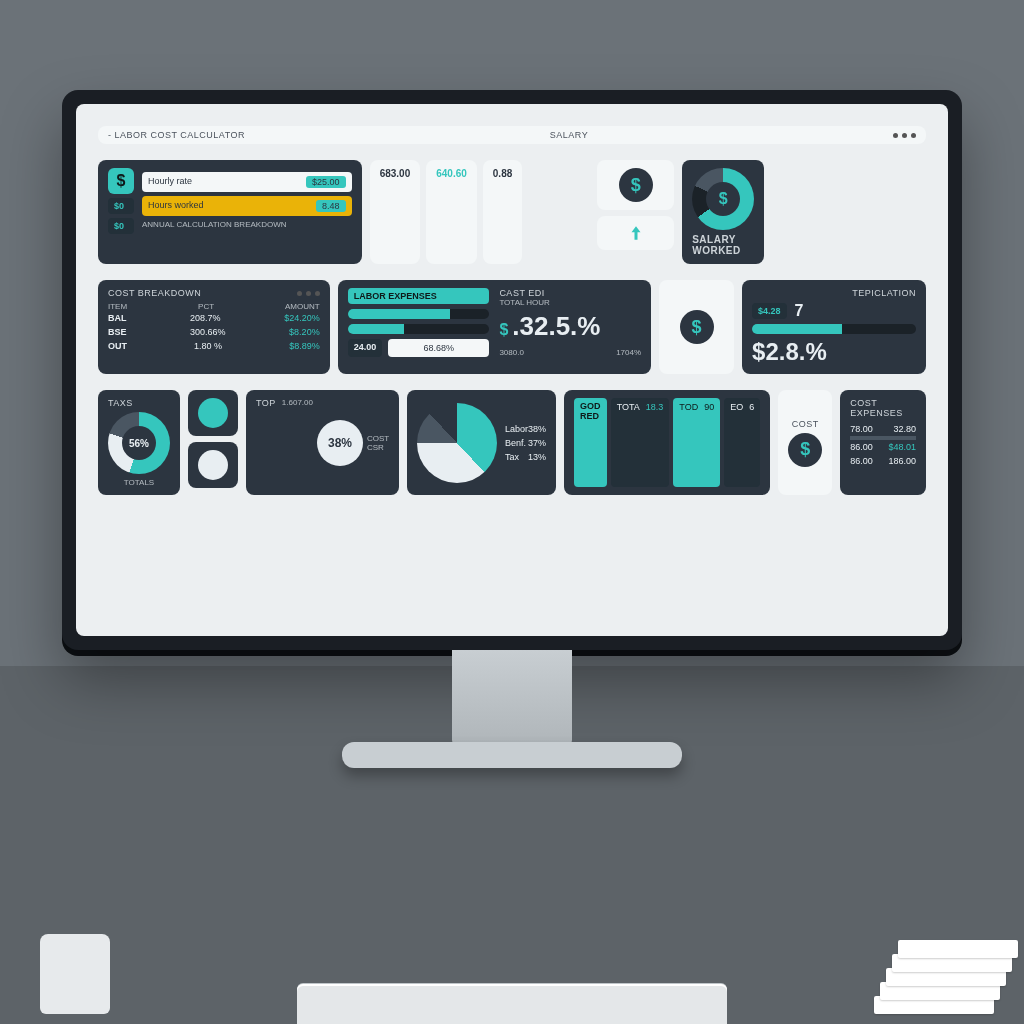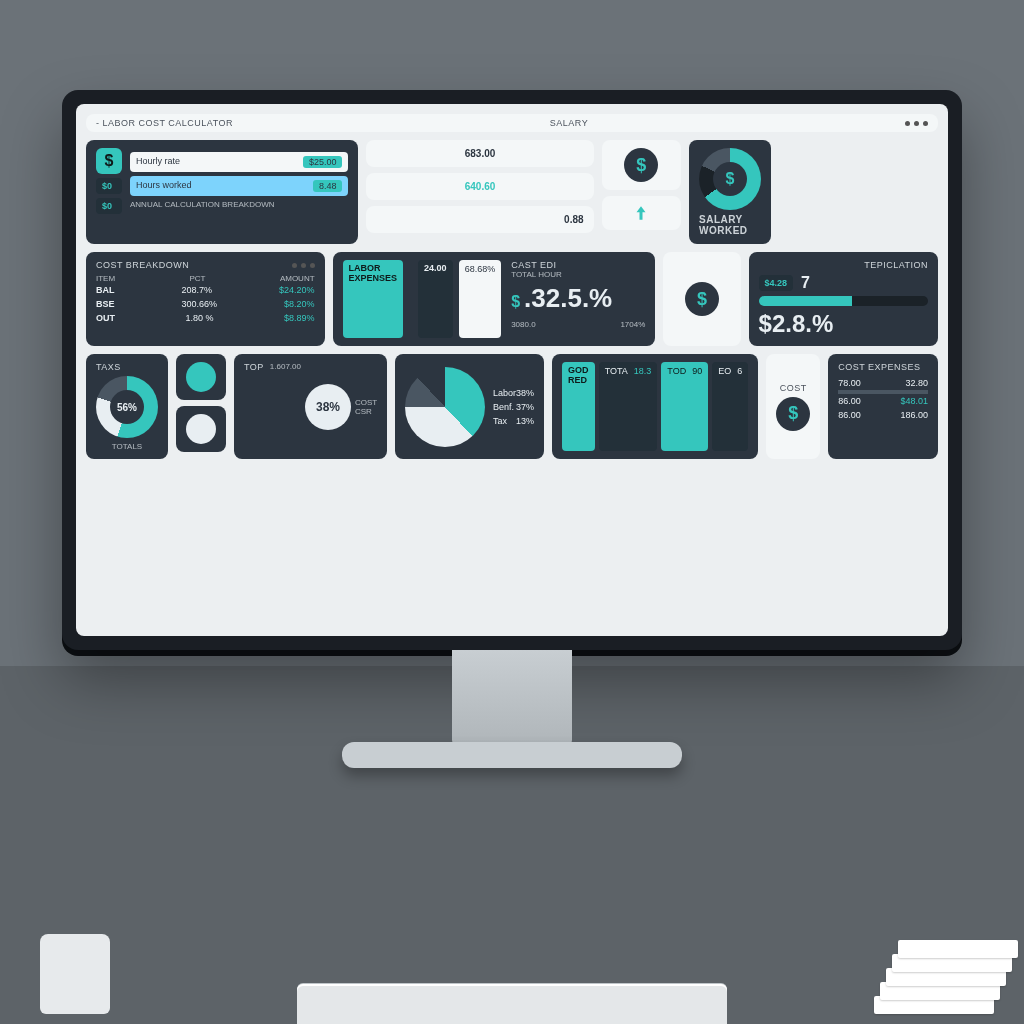--- a/index.html
+++ b/index.html
@@ -11,21 +11,21 @@
   }
   
   .monitor {
     margin-top: 90px; width: 900px; height: 560px;
     background: #1a1e24; border-radius: 16px; padding: 14px;
     box-shadow: 0 30px 60px rgba(0,0,0,.35), 0 6px 0 #0d1014;
     position: relative;
   }
   .screen {
     width: 100%; height: 100%; background: #eceff1; border-radius: 8px;
-    padding: 10px; display: flex; flex-direction: column; gap: 8px;
+    padding: 22px; display: flex; flex-direction: column; gap: 16px;
   }
   .stand {
     position: absolute; left: 50%; transform: translateX(-50%);
     top: 100%; width: 120px; height: 100px;
     background: linear-gradient(#c8ced2, #aeb4b8); border-radius: 0 0 10px 10px;
   }
   .stand:after {
     content:""; position:absolute; bottom:-18px; left:50%; transform:translateX(-50%);
     width: 340px; height: 26px; background:#c8ced2; border-radius: 12px;
     box-shadow: 0 8px 14px rgba(0,0,0,.3);
@@ -95,29 +95,29 @@
         <div style="display:flex;flex-direction:column;gap:4px">
           <div style="width:26px;height:26px;border-radius:6px;background:#35c6bd;color:#0e1a1a;display:flex;align-items:center;justify-content:center;font-weight:800">$</div>
           <div class="chip" style="background:#233039;color:#35c6bd">$0</div>
           <div class="chip" style="background:#233039;color:#35c6bd">$0</div>
         </div>
         <div style="flex:1">
           <div class="pill" style="background:#f4f7f8;color:#2c3540;margin-top:4px">
             <span>Hourly rate</span>
             <span style="background:#35c6bd;padding:1px 6px;border-radius:3px">$25.00</span>
           </div>
-          <div class="pill" style="background:#7dd3fc;color:#2c3540;margin-top:4px">
+          <div class="pill" style="background:#eab308;color:#2c3540;margin-top:4px">
             <span>Hours worked</span>
             <span style="background:#35c6bd;padding:1px 6px;border-radius:3px">8.48</span>
           </div>
           <div class="mini" style="margin-top:4px">ANNUAL CALCULATION BREAKDOWN</div>
         </div>
       </div>
 
-      <div style="display:flex;flex-direction:column;gap:6px">
+      <div style="display:flex;flex-direction:row;gap:6px">
         <div class="panel light" style="text-align:center;font-size:10px;font-weight:700">683.00</div>
         <div class="panel light" style="text-align:center;font-size:10px;font-weight:700;color:#35c6bd">640.60</div>
         <div class="panel light" style="text-align:right;font-size:10px;font-weight:700">0.88</div>
       </div>
 
       <div style="display:flex;flex-direction:column;gap:6px;align-items:center">
         <div class="panel light" style="width:100%;display:flex;justify-content:center">
             <div class="dollar-circle">$</div>
           </div>
         <div class="panel light" style="width:100%;display:flex;justify-content:center">
@@ -165,21 +165,21 @@
             </div>
           <div>
               <b>OUT</b>
               <span>1.80 %</span>
               <span class="accent">$8.89%</span>
             </div>
         </div>
       </div>
 
       <div class="panel" style="display:flex;gap:10px">
-        <div style="flex:1;display:flex;gap:5px">
+        <div style="flex:1;display:flex;flex-direction:column;gap:5px">
           <span class="chip">LABOR EXPENSES</span>
           <div class="bar">
               <span style="width:72%"></span>
             </div>
           <div class="bar">
               <span style="width:40%"></span>
             </div>
           <div style="display:flex;gap:6px">
             <span class="chip" style="background:#233039;color:#e8eef2">24.00</span>
             <span class="pill" style="flex:1;background:#f4f7f8;color:#2c3540;justify-content:center">68.68%</span>

